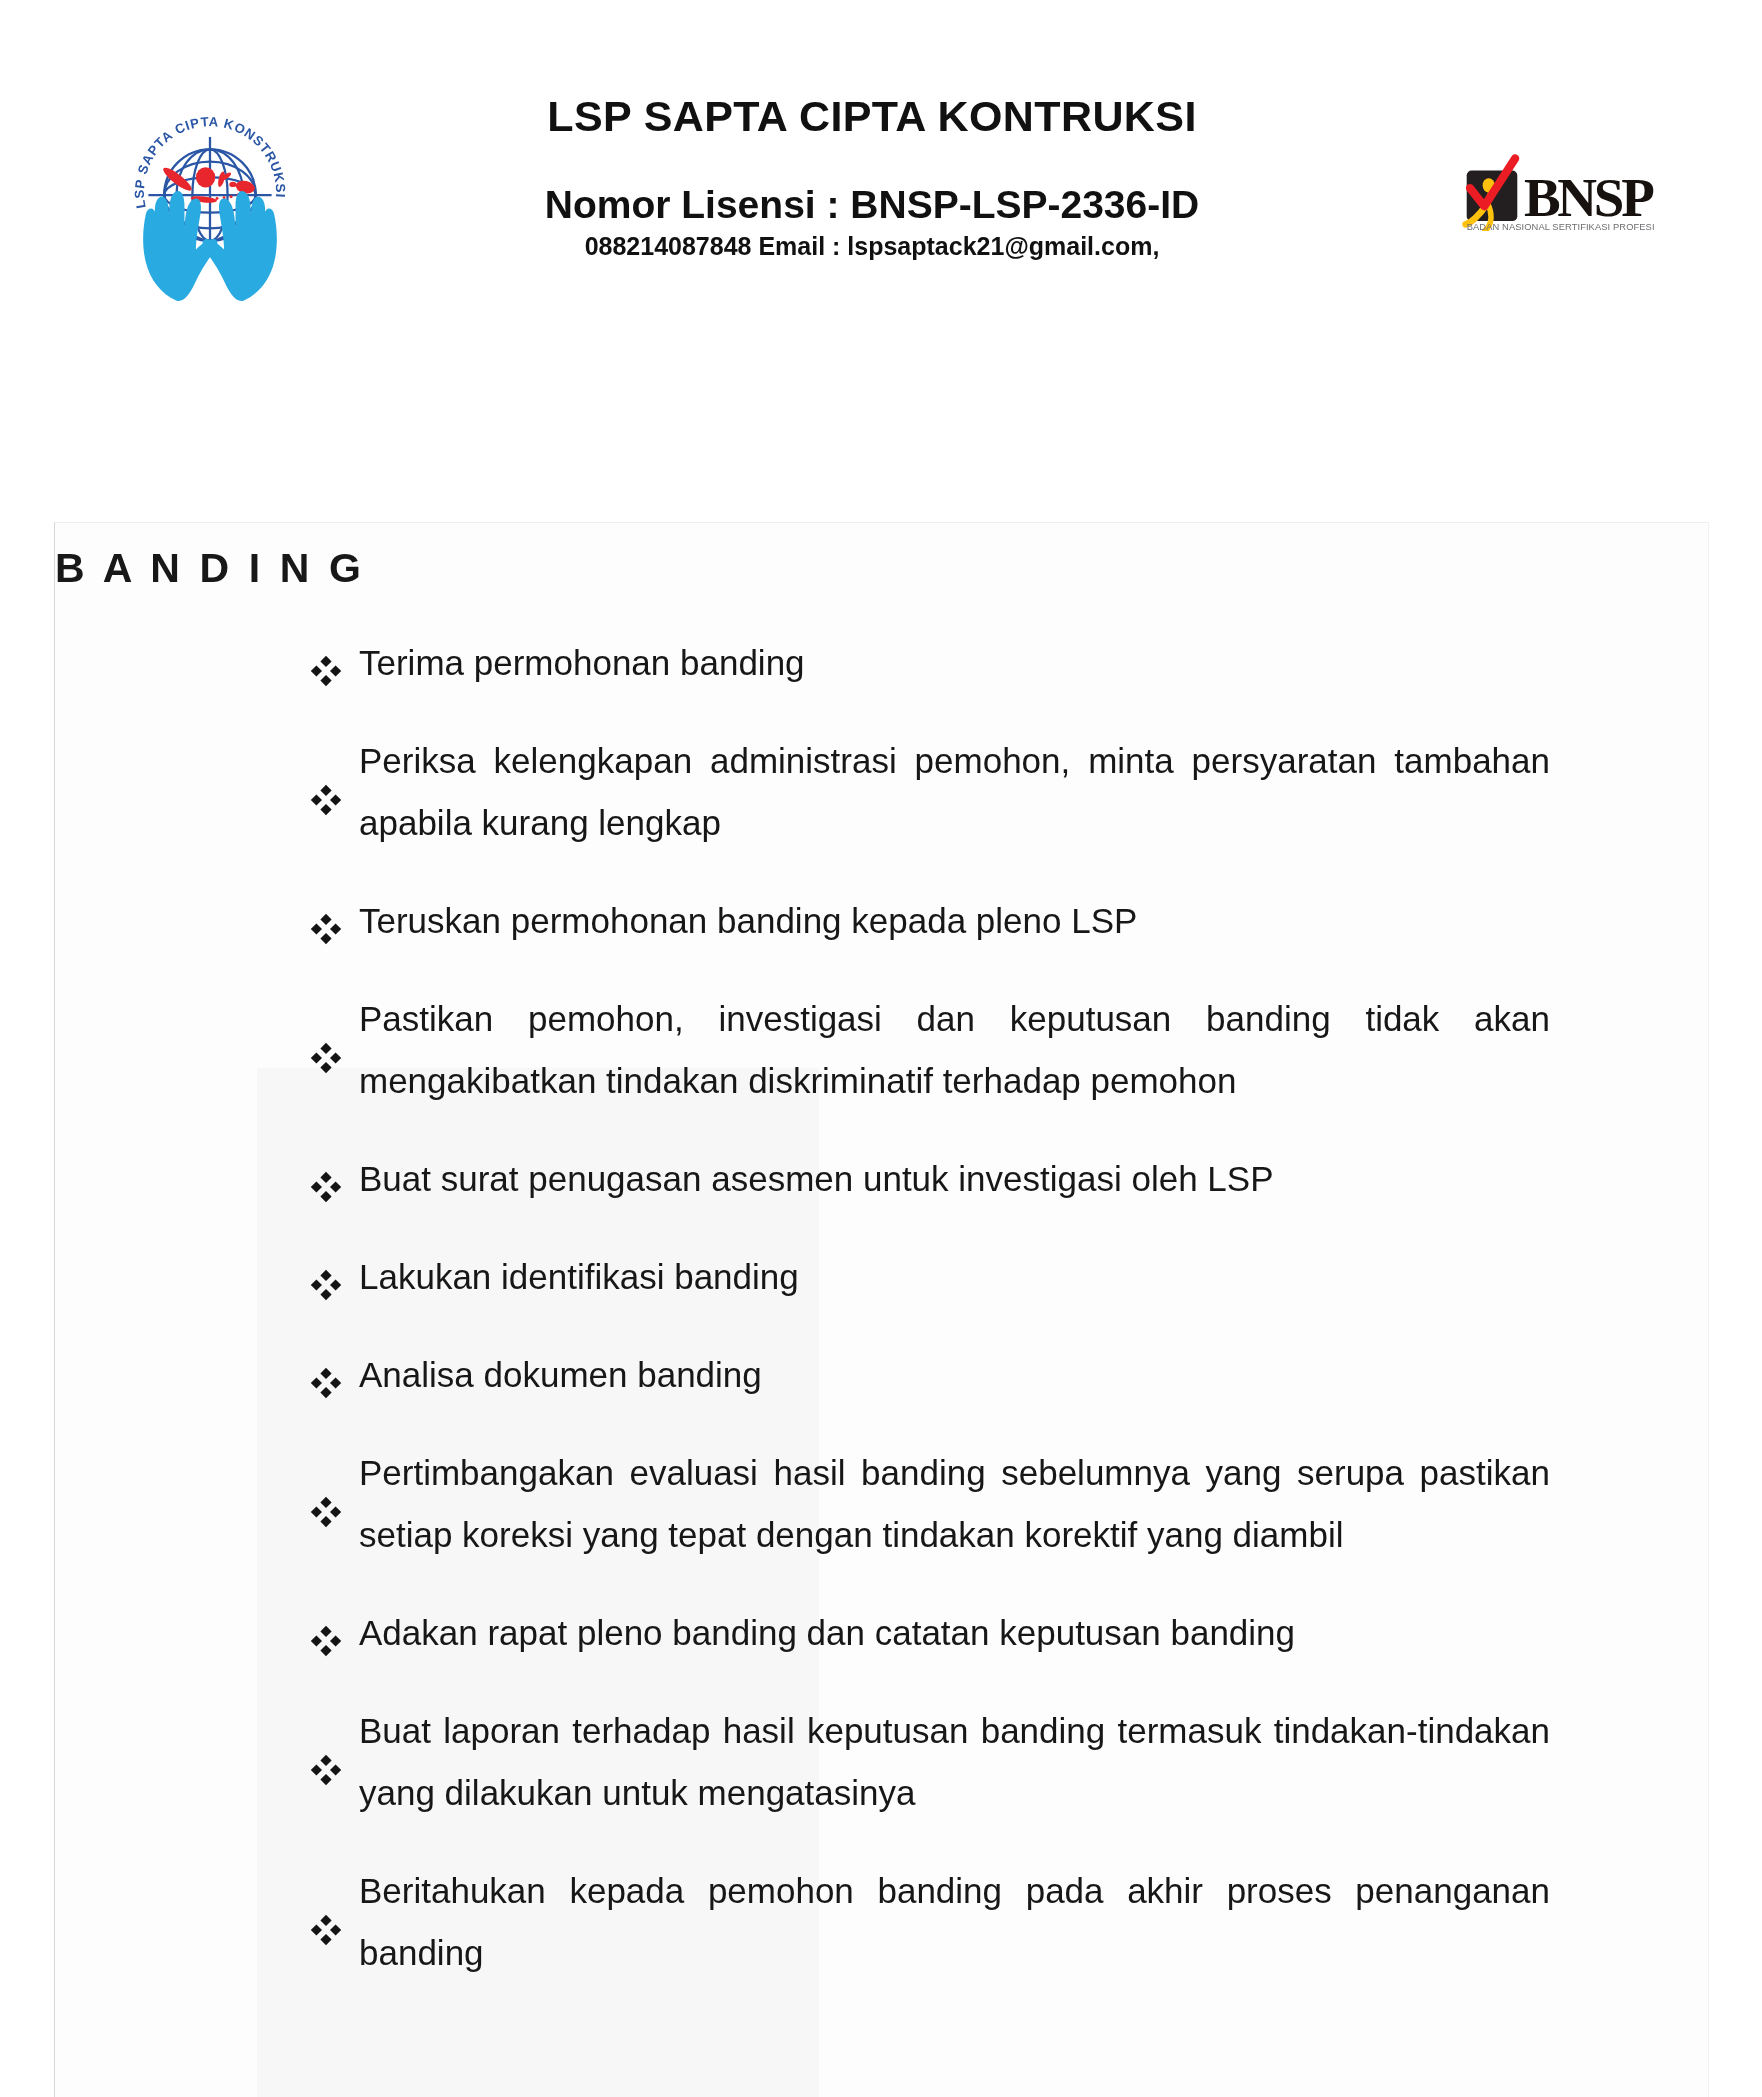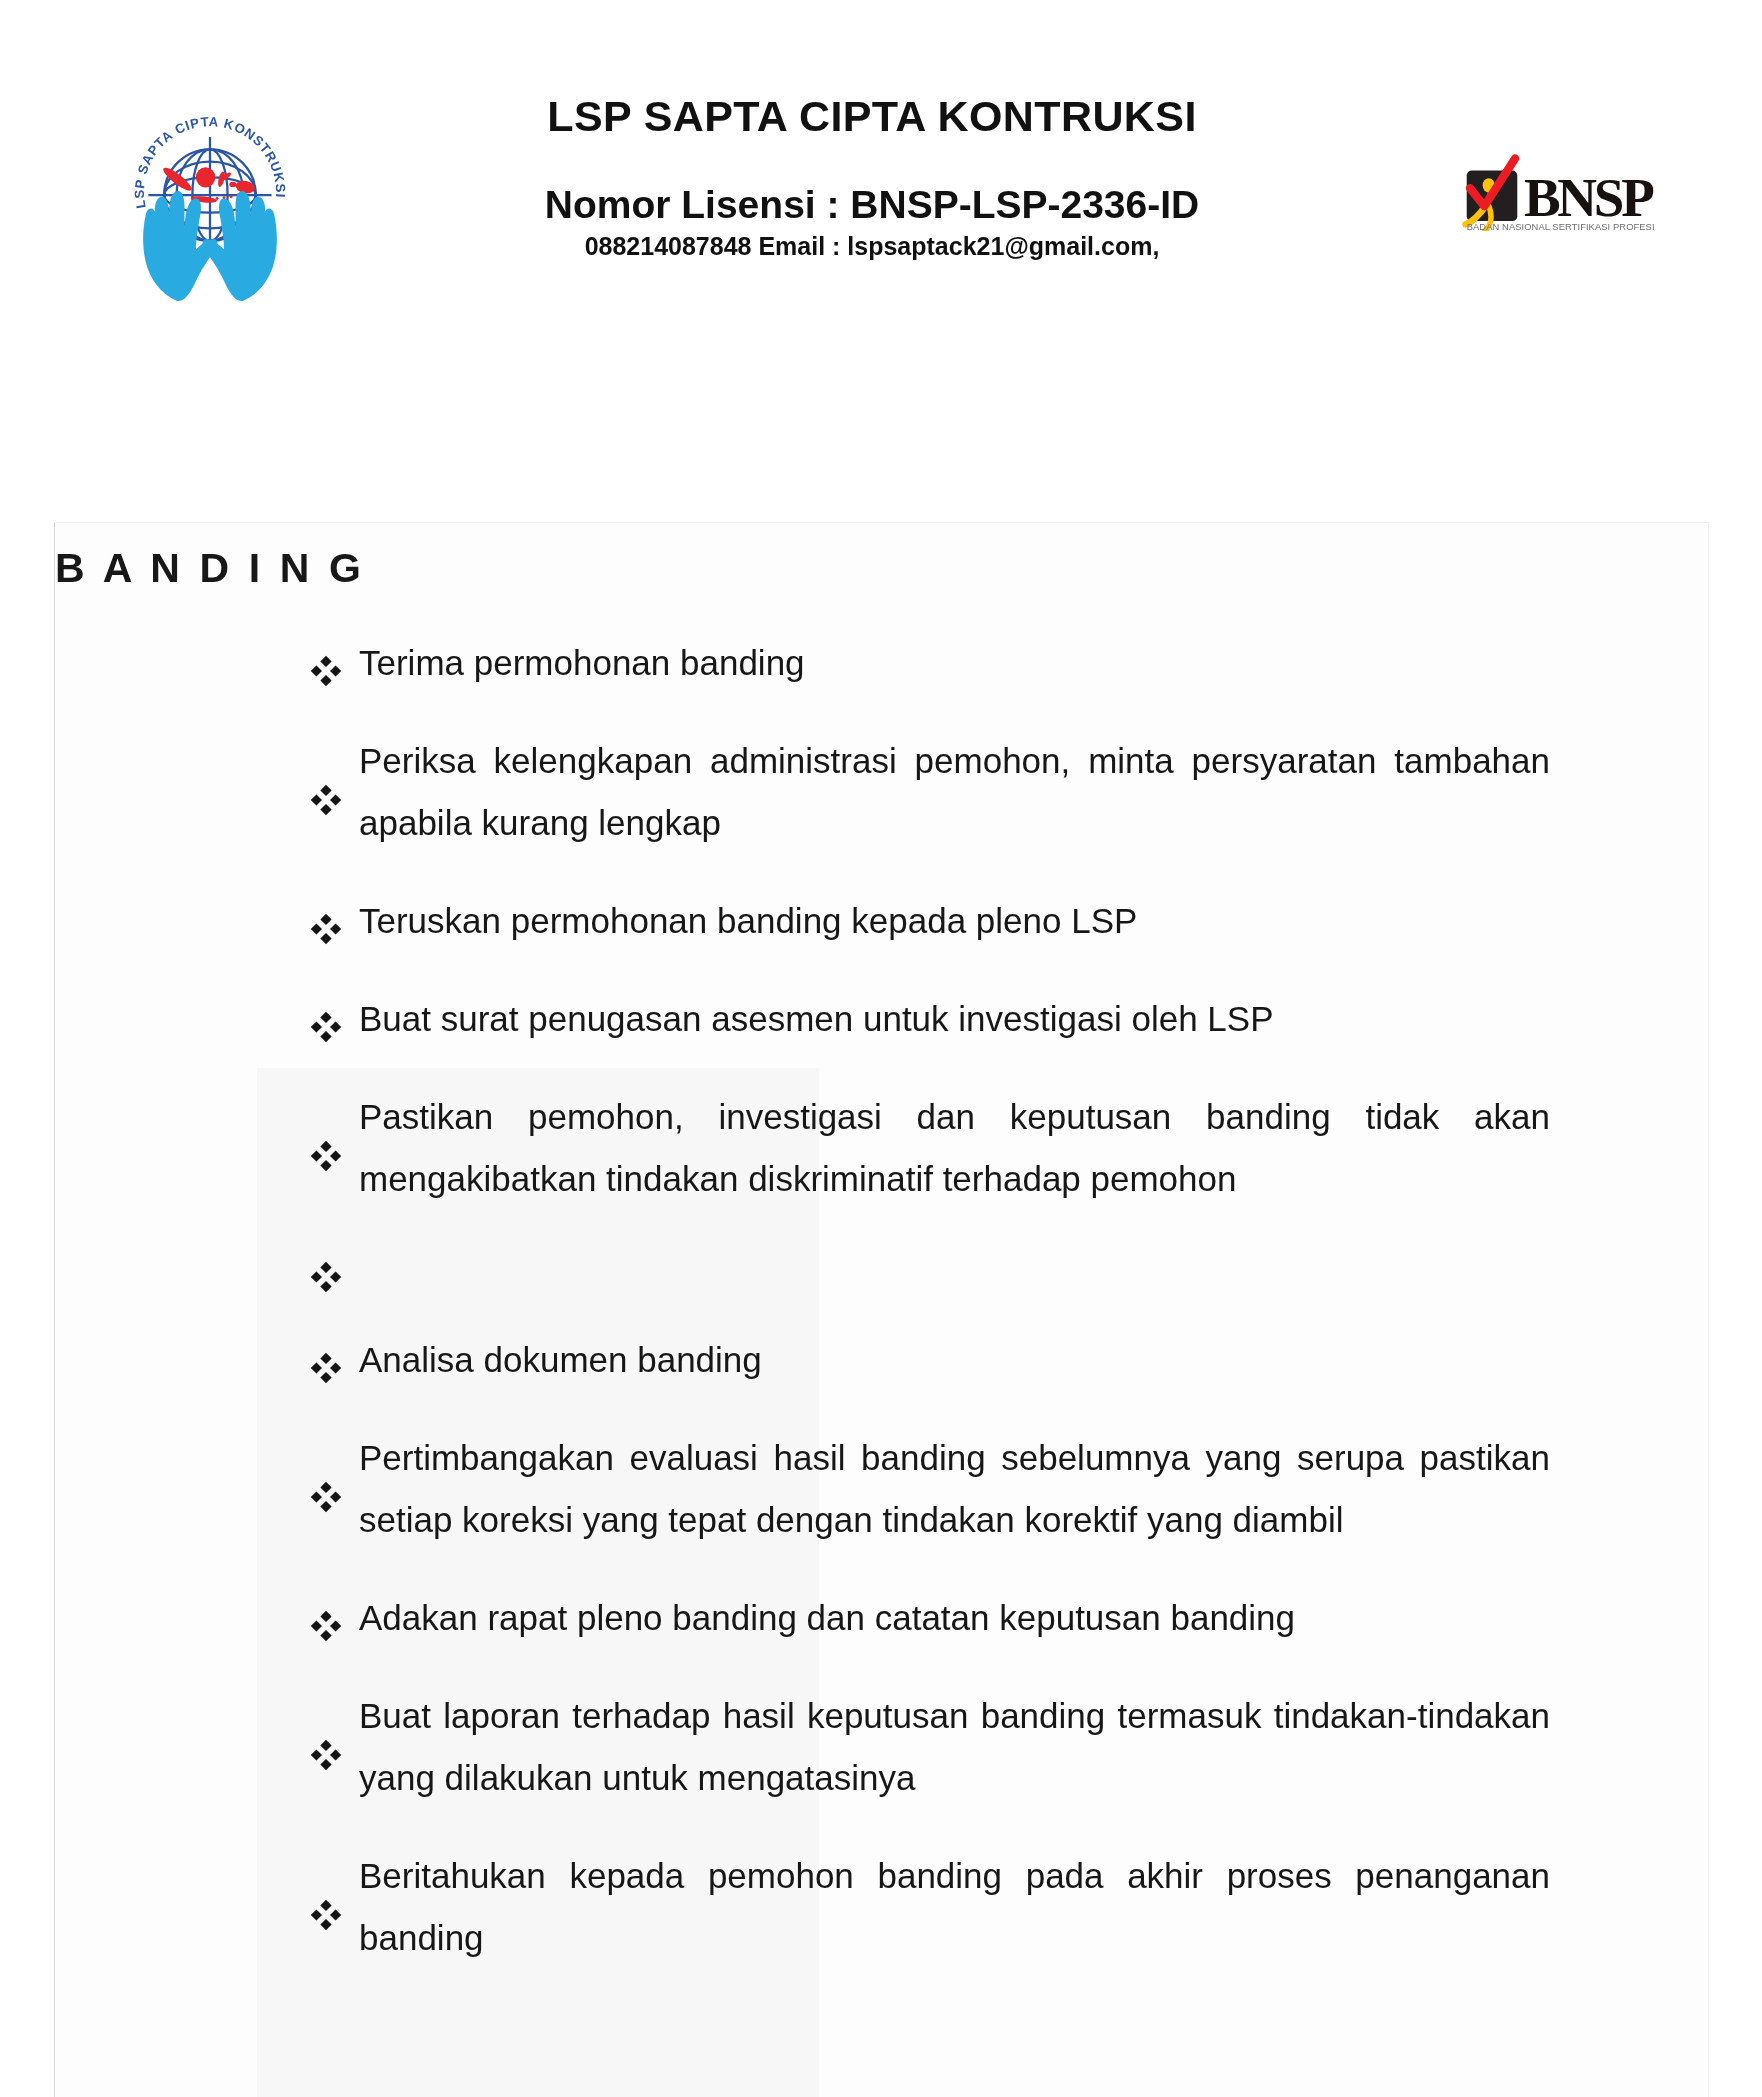--- a/index.html
+++ b/index.html
@@ -191,36 +191,37 @@
           </svg>
         </span>
       <span class="step-text">Teruskan permohonan banding kepada pleno LSP</span>
     </li>
     <li>
       <span class="bullet">
           <svg viewBox="0 0 40 40" fill="#141414">
             <path d="M20,1 27,8 20,15 13,8Z M8,13 15,20 8,27 1,20Z M32,13 39,20 32,27 25,20Z M20,25 27,32 20,39 13,32Z"></path>
           </svg>
         </span>
+      <span class="step-text">Pastikan pemohon, investigasi dan keputusan banding tidak akan mengakibatkan tindakan diskriminatif terhadap pemohon</span>
+    </li>
+    <li>
+      <span class="bullet">
+          <svg viewBox="0 0 40 40" fill="#141414">
+            <path d="M20,1 27,8 20,15 13,8Z M8,13 15,20 8,27 1,20Z M32,13 39,20 32,27 25,20Z M20,25 27,32 20,39 13,32Z"></path>
+          </svg>
+        </span>
       <span class="step-text">Buat surat penugasan asesmen untuk investigasi oleh LSP</span>
     </li>
     <li>
       <span class="bullet">
           <svg viewBox="0 0 40 40" fill="#141414">
             <path d="M20,1 27,8 20,15 13,8Z M8,13 15,20 8,27 1,20Z M32,13 39,20 32,27 25,20Z M20,25 27,32 20,39 13,32Z"></path>
           </svg>
         </span>
-      <span class="step-text">Pastikan pemohon, investigasi dan keputusan banding tidak akan mengakibatkan tindakan diskriminatif terhadap pemohon</span>
-    </li>
-    <li>
-      <span class="bullet">
-          <svg viewBox="0 0 40 40" fill="#141414">
-            <path d="M20,1 27,8 20,15 13,8Z M8,13 15,20 8,27 1,20Z M32,13 39,20 32,27 25,20Z M20,25 27,32 20,39 13,32Z"></path>
-          </svg>
-        </span>
+      <span class="step-text">Lakukan identifikasi banding</span>
     </li>
     <li>
       <span class="bullet">
           <svg viewBox="0 0 40 40" fill="#141414">
             <path d="M20,1 27,8 20,15 13,8Z M8,13 15,20 8,27 1,20Z M32,13 39,20 32,27 25,20Z M20,25 27,32 20,39 13,32Z"></path>
           </svg>
         </span>
       <span class="step-text">Analisa dokumen banding</span>
     </li>
     <li>

